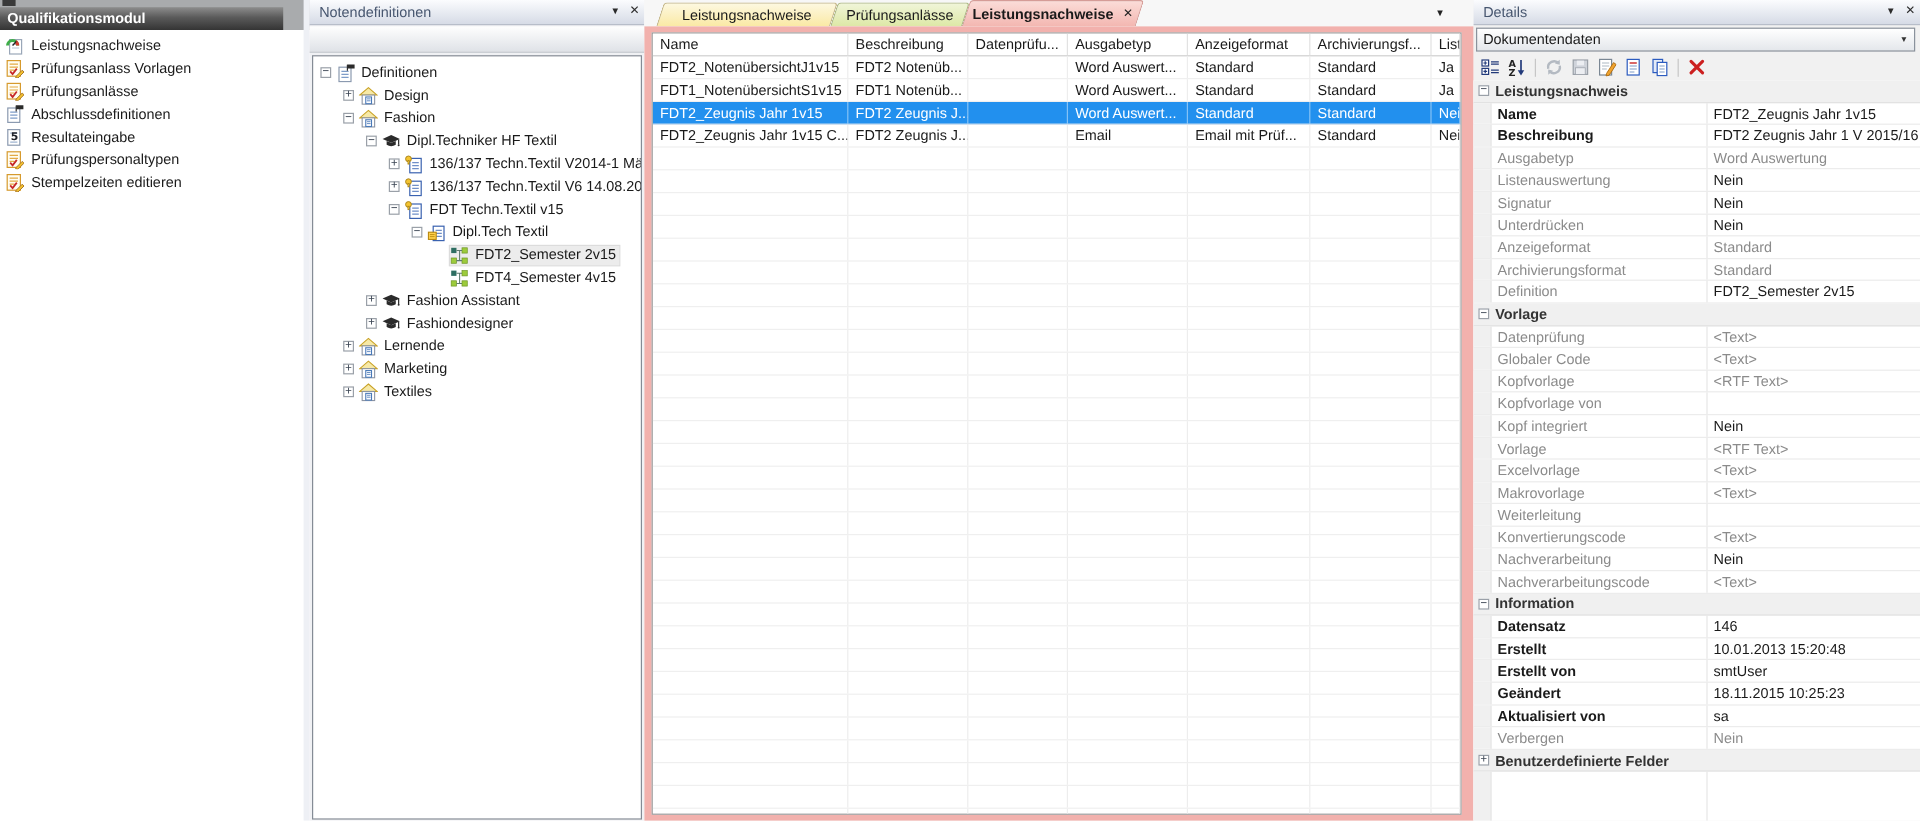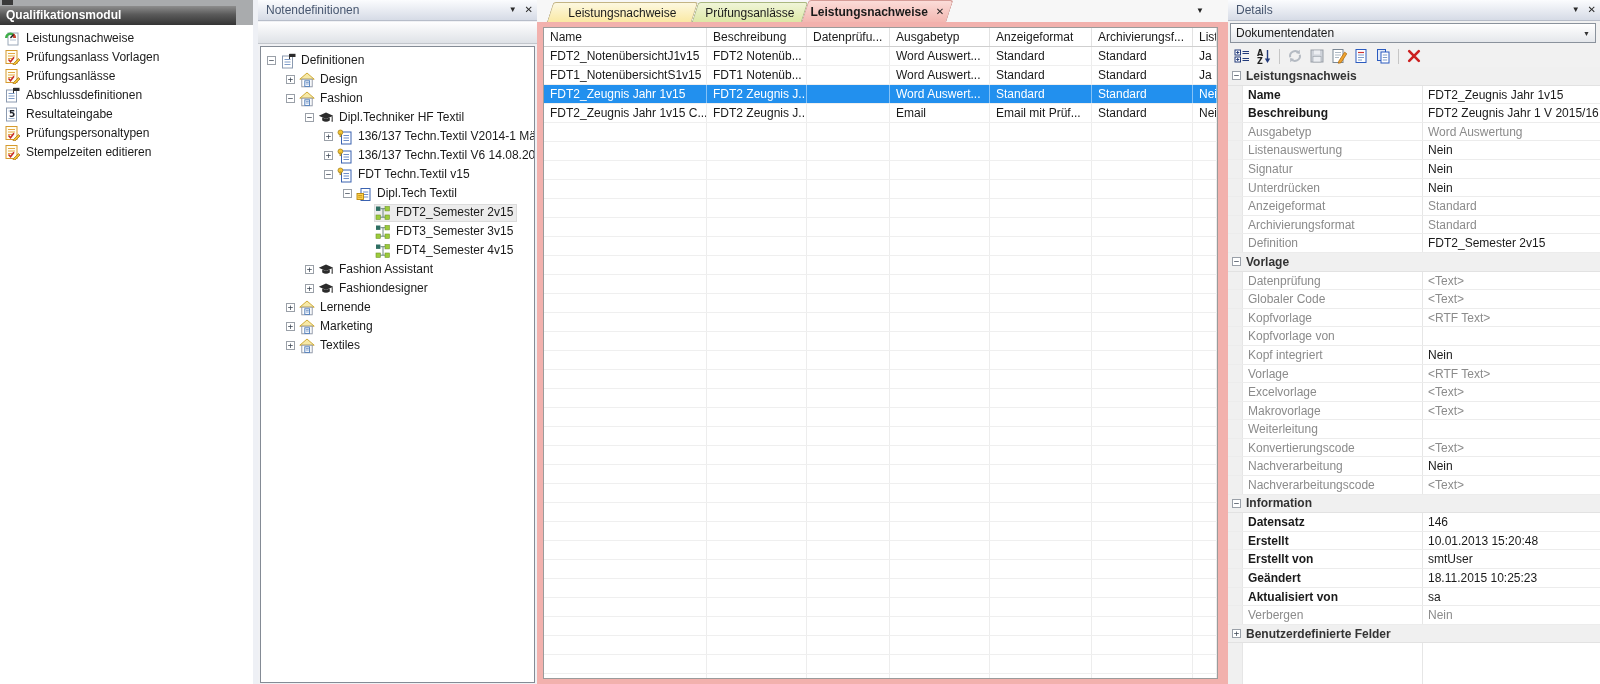--- a/index.html
+++ b/index.html
@@ -354,35 +354,20 @@
           <span class="tree-sel">
             <span class="icn">
               <svg viewBox="0 0 16 16">
                 <rect x="1" y="1.5" width="4.4" height="4.4" fill="#2e6e62"></rect>
                 <rect x="10" y="1.5" width="4.4" height="4.4" fill="#9ccb3b" stroke="#6f9627" stroke-width="0.6"></rect>
                 <rect x="1" y="10" width="4.4" height="4.4" fill="#9ccb3b" stroke="#6f9627" stroke-width="0.6"></rect>
                 <rect x="10" y="10" width="4.4" height="4.4" fill="#9ccb3b" stroke="#6f9627" stroke-width="0.6"></rect>
                 <path d="M5.4 3.7 H8 V12.2 H10 M8 3.7 H10 M5.4 12.2 H8" fill="none" stroke="#5f7a6f" stroke-width="0.9"></path>
               </svg>
             </span>
-            <span>FDT3_Semester 3v15</span>
-          </span>
-        </div>
-        <div class="tree-row" style="padding-left: 101px;">
-          <span class="exp-space"></span>
-          <span class="tree-sel">
-            <span class="icn">
-              <svg viewBox="0 0 16 16">
-                <rect x="1" y="1.5" width="4.4" height="4.4" fill="#2e6e62"></rect>
-                <rect x="10" y="1.5" width="4.4" height="4.4" fill="#9ccb3b" stroke="#6f9627" stroke-width="0.6"></rect>
-                <rect x="1" y="10" width="4.4" height="4.4" fill="#9ccb3b" stroke="#6f9627" stroke-width="0.6"></rect>
-                <rect x="10" y="10" width="4.4" height="4.4" fill="#9ccb3b" stroke="#6f9627" stroke-width="0.6"></rect>
-                <path d="M5.4 3.7 H8 V12.2 H10 M8 3.7 H10 M5.4 12.2 H8" fill="none" stroke="#5f7a6f" stroke-width="0.9"></path>
-              </svg>
-            </span>
             <span>FDT4_Semester 4v15</span>
           </span>
         </div>
         <div class="tree-row" style="padding-left: 44px;">
           <span class="exp">+</span>
           <span class="tree-sel">
             <span class="icn">
               <svg viewBox="0 0 16 16">
                 <path d="M0.8 5.8 L8 2.6 L15.2 5.8 L8 9 Z" fill="#2b2b2b"></path>
                 <path d="M4.2 7.4 L4.2 10.6 Q8 13 11.8 10.6 L11.8 7.4 L8 9 Z" fill="#2b2b2b"></path>

